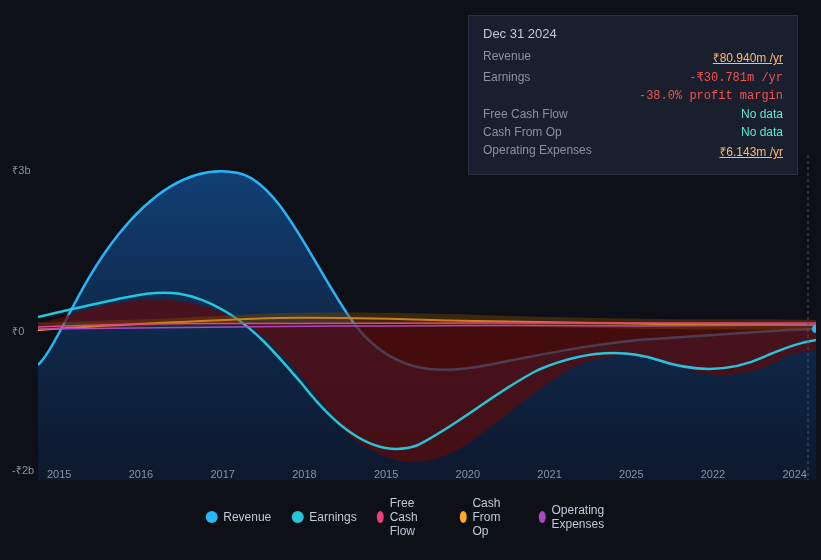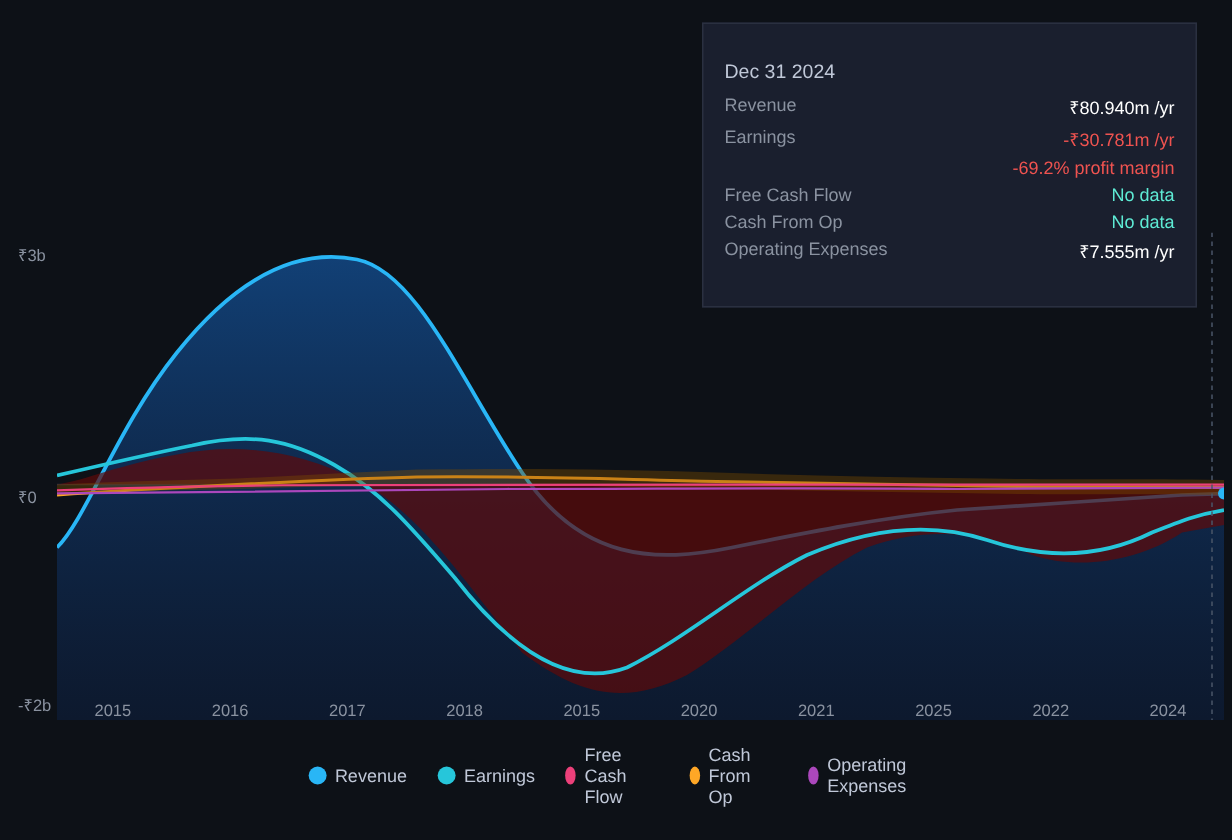--- a/index.html
+++ b/index.html
@@ -16,21 +16,21 @@
       width: 821px;
       height: 560px;
       background: #0d1117;
     }
     .tooltip-box {
       position: absolute;
       top: 15px;
       left: 468px;
       background: #1a1f2e;
       border: 1px solid #2a3040;
-      padding: 24px 14px;
+      padding: 10px 14px;
       min-width: 330px;
       z-index: 10;
     }
     .tooltip-date {
       color: #c0c8d8;
       font-size: 13px;
       margin-bottom: 8px;
       font-weight: 500;
     }
     .tooltip-row {
@@ -40,39 +40,39 @@
       font-size: 12px;
     }
     .tooltip-label {
       color: #8a92a0;
       margin-right: 20px;
       min-width: 110px;
     }
     .tooltip-value {
       color: #c0c8d8;
     }
-    .tooltip-value.blue { color: #ffffff; }
-    .tooltip-value.red { color: #ef5350; }
+    .tooltip-value.blue { color: #fdba74; text-decoration: underline; }
+    .tooltip-value.red { color: #ef5350; font-family: Liberation Mono, monospace; }
     .tooltip-value.no-data { color: #5eead4; }
     .y-label {
       position: absolute;
       color: #8a92a0;
       font-size: 11px;
     }
     .y-label-3b { top: 162px; left: 12px; }
     .y-label-0 { top: 323px; left: 12px; }
     .y-label-2b { top: 462px; left: 12px; }
     .x-axis {
       position: absolute;
       bottom: 80px;
       left: 38px;
       right: 5px;
       display: flex;
       justify-content: space-between;
-      padding: 0 25px;
+      padding: 0 9px;
     }
     .x-label {
       color: #8a92a0;
       font-size: 11px;
     }
     .legend {
       position: absolute;
       bottom: 22px;
       left: 50%;
       transform: translateX(-50%);
@@ -119,36 +119,36 @@
       <span class="tooltip-value blue">₹80.940m /yr</span>
     </div>
 
     <div class="tooltip-row">
       <span class="tooltip-label">Earnings</span>
       <span class="tooltip-value red">-₹30.781m /yr</span>
     </div>
 
     <div class="tooltip-row">
       <span class="tooltip-label"></span>
-      <span class="tooltip-value red">-69.2% profit margin</span>
+      <span class="tooltip-value red">-38.0% profit margin</span>
     </div>
 
     <div class="tooltip-row">
       <span class="tooltip-label">Free Cash Flow</span>
       <span class="tooltip-value no-data">No data</span>
     </div>
 
     <div class="tooltip-row">
       <span class="tooltip-label">Cash From Op</span>
       <span class="tooltip-value no-data">No data</span>
     </div>
 
     <div class="tooltip-row">
       <span class="tooltip-label">Operating Expenses</span>
-      <span class="tooltip-value blue">₹7.555m /yr</span>
+      <span class="tooltip-value blue">₹6.143m /yr</span>
     </div>
   </div>
 
   <span class="y-label y-label-3b">₹3b</span>
   <span class="y-label y-label-0">₹0</span>
   <span class="y-label y-label-2b">-₹2b</span>
 
   <svg class="chart-svg" viewBox="0 0 778 325" preserveAspectRatio="none" xmlns="http://www.w3.org/2000/svg">
 
     <defs>

